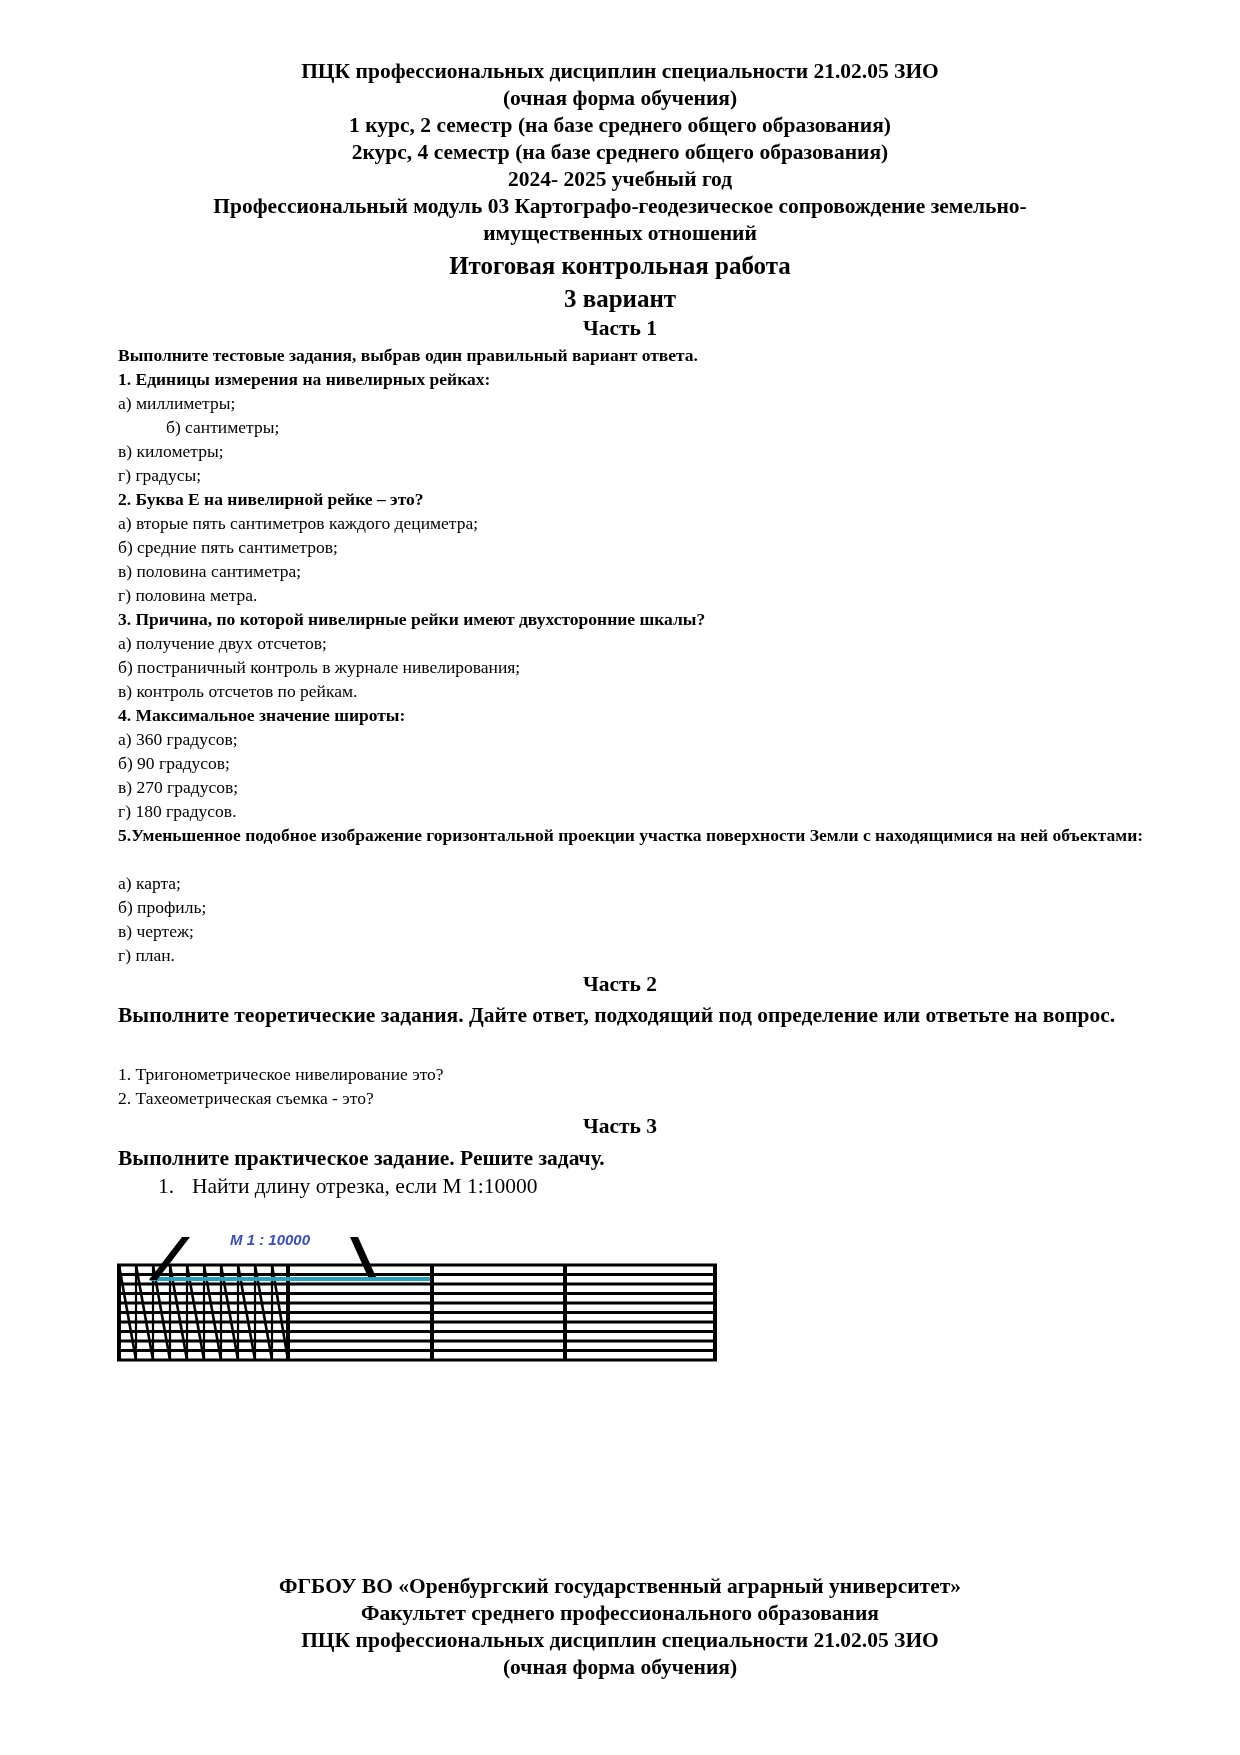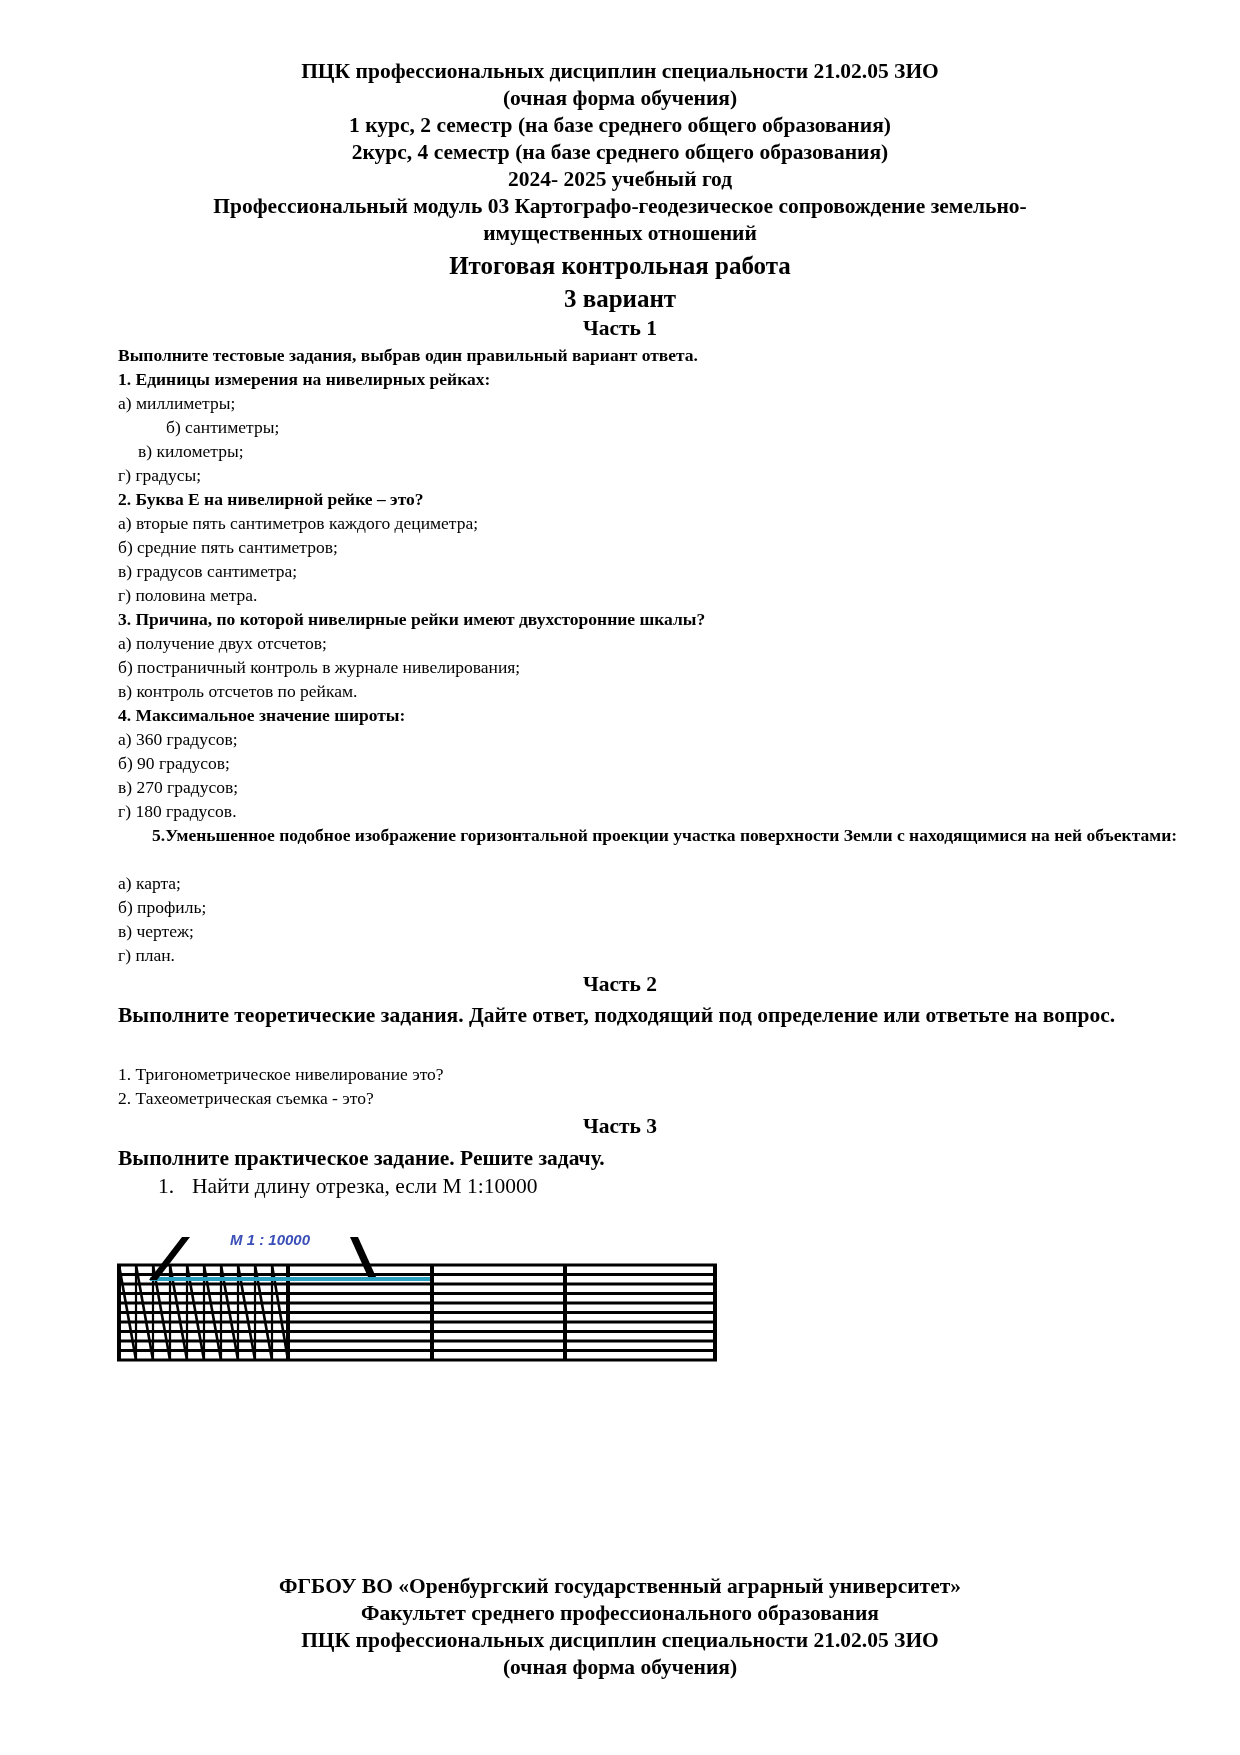--- a/index.html
+++ b/index.html
@@ -3,21 +3,21 @@
 <meta charset="utf-8">
 <style>
   html, body { margin: 0; padding: 0; background: #ffffff; }
   body { width: 1240px; height: 1755px; position: relative; overflow: hidden;
          font-family: "Liberation Serif", "DejaVu Serif", serif; color: #000; }
   .page { position: absolute; left: 0; top: 0; width: 1240px; height: 1755px; }
   .hdr { position: absolute; left: 0; width: 1240px; text-align: center; font-weight: bold; font-size: 21.5px; line-height: 27px; }
   .title-big { font-size: 25px; }
   .line { position: absolute; left: 118px; font-size: 17.5px; line-height: 24px; white-space: nowrap; }
   .b { font-weight: bold; }
-  .justify { position: absolute; left: 118px; width: 1062px; font-size: 17.5px; line-height: 24px; font-weight: bold; text-align: justify; text-align-last: left; margin-left: 34px; }
+  .justify { position: absolute; left: 118px; width: 1062px; font-size: 17.5px; line-height: 24px; font-weight: bold; text-align: justify; text-align-last: left; }
   .part-title { position: absolute; left: 0; width: 1240px; text-align: center; font-weight: bold; font-size: 21.5px; }
   .big-instr { position: absolute; left: 118px; width: 1062px; font-size: 21.5px; line-height: 30px; font-weight: bold; text-align: justify; }
   .task { position: absolute; left: 158px; font-size: 21.5px; line-height: 28px; white-space: nowrap; }
   .task .num { display: inline-block; width: 34px; }
   .diagram { position: absolute; left: 110px; top: 1225px; width: 620px; height: 140px; }
   .footer { position: absolute; left: 0; width: 1240px; text-align: center; font-weight: bold; font-size: 21.5px; line-height: 27px; }
 </style>
 </head>
 <body>
 
@@ -32,27 +32,27 @@
   <div class="hdr" style="top:220px;">имущественных отношений</div>
   <div class="hdr title-big" style="top:250px; line-height:32px;">Итоговая контрольная работа</div>
   <div class="hdr title-big" style="top:283px; line-height:32px;">3 вариант</div>
 
   <div class="part-title" style="top:314px; line-height:28px;">Часть 1</div>
   <div class="line b" style="top:343px;">Выполните тестовые задания, выбрав один правильный вариант ответа.</div>
 
   <div class="line b" style="top:367px;">1. Единицы измерения на нивелирных рейках:</div>
   <div class="line" style="top:391px;">а) миллиметры;</div>
   <div class="line" style="top:415px;margin-left:48px;">б) сантиметры;</div>
-  <div class="line" style="top:439px;margin-left:20px;">в) километры;</div>
+  <div class="line" style="top:439px;">в) километры;</div>
   <div class="line" style="top:463px;">г) градусы;</div>
 
   <div class="line b" style="top:487px;">2. Буква Е на нивелирной рейке – это?</div>
   <div class="line" style="top:511px;">а) вторые пять сантиметров каждого дециметра;</div>
   <div class="line" style="top:535px;">б) средние пять сантиметров;</div>
-  <div class="line" style="top:559px;">в) градусов сантиметра;</div>
+  <div class="line" style="top:559px;">в) половина сантиметра;</div>
   <div class="line" style="top:583px;">г) половина метра.</div>
 
   <div class="line b" style="top:607px;">3. Причина, по которой нивелирные рейки имеют двухсторонние шкалы?</div>
   <div class="line" style="top:631px;">а) получение двух отсчетов;</div>
   <div class="line" style="top:655px;">б) постраничный контроль в журнале нивелирования;</div>
   <div class="line" style="top:679px;">в) контроль отсчетов по рейкам.</div>
 
   <div class="line b" style="top:703px;">4.  Максимальное значение широты:</div>
   <div class="line" style="top:727px;">а) 360 градусов;</div>
   <div class="line" style="top:751px;">б) 90 градусов;</div>

